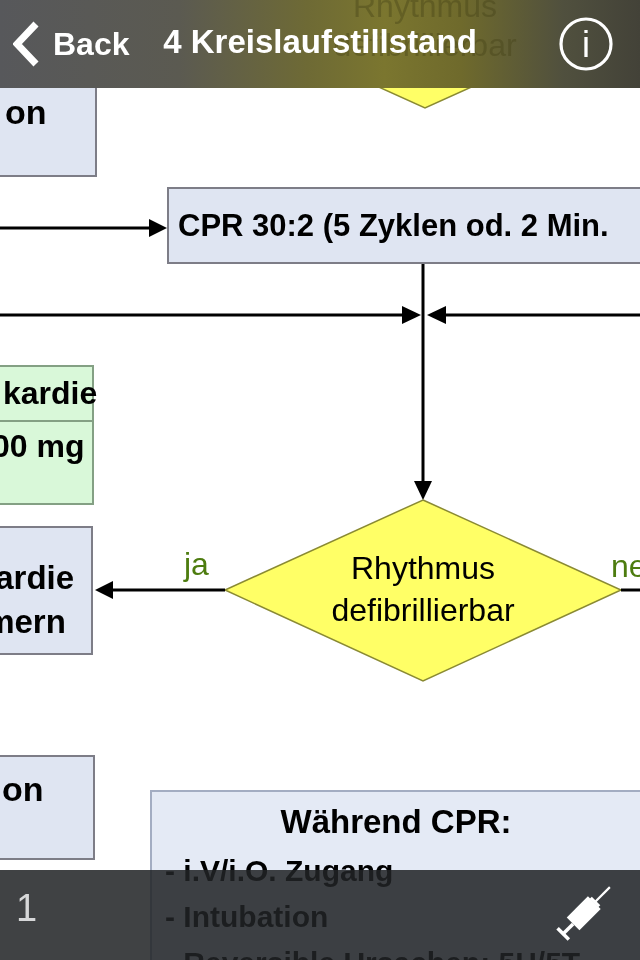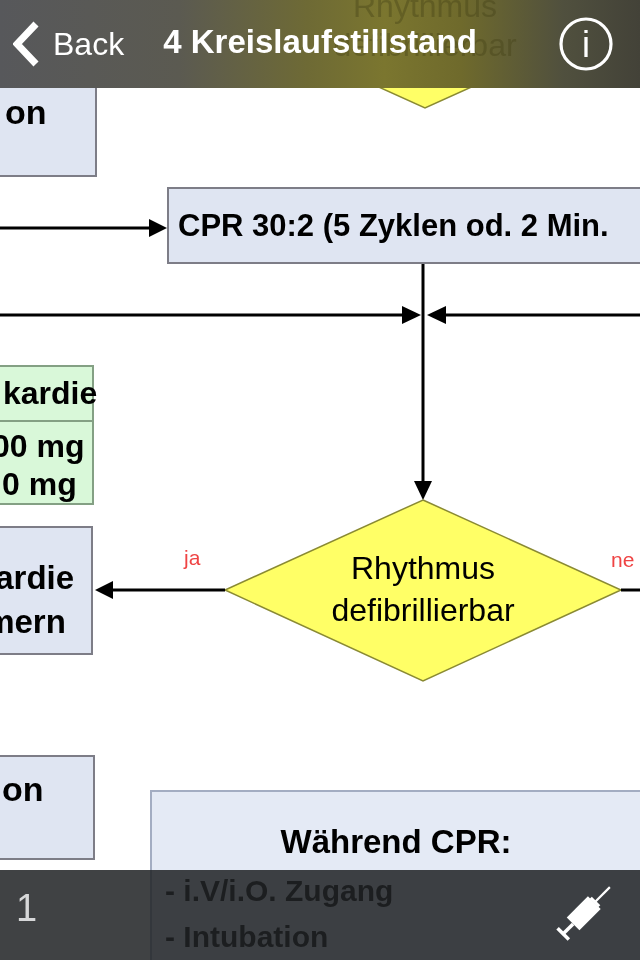--- a/index.html
+++ b/index.html
@@ -17,37 +17,37 @@
   .box-top-left{left:-42px;top:40px;width:139px;height:137px;font-size:34px;padding-top:51px;padding-left:45px;}
   .box-cpr{left:167px;top:187px;width:520px;height:77px;display:flex;align-items:center;padding-left:9px;font-size:31px;white-space:nowrap;}
   .box-green-1{left:-42px;top:365px;width:136px;height:57px;font-size:32px;padding-top:8px;padding-left:43px;}
   .box-green-2{left:-42px;top:420px;width:136px;height:85px;font-size:32px;padding-top:5px;line-height:38px;}
   .box-green-2 .ln1{margin-left:32px;}
   .box-green-2 .ln2{margin-left:42px;}
   .box-kardie{left:-42px;top:526px;width:135px;height:129px;font-size:33px;text-align:center;padding-top:28px;line-height:44px;}
   .box-bottom-left{left:-42px;top:755px;width:137px;height:105px;font-size:34px;padding-top:13px;padding-left:42px;}
 
   .box-during{left:150px;top:790px;width:556px;height:250px;background:#e4eaf5;border:2px solid #a3adc2;padding-top:12px;}
-  .box-during .title{font-weight:bold;font-size:33px;text-align:center;width:488px;line-height:36px;margin-top:20px;}
+  .box-during .title{font-weight:bold;font-size:33px;text-align:center;width:488px;line-height:36px;}
   .box-during .items{margin-top:8px;padding-left:13px;font-size:30px;line-height:46px;}
   .box-during .items .ln{white-space:nowrap;}
 
-  .lbl{position:absolute;z-index:3;color:#ef4444;font-size:21px;}
+  .lbl{position:absolute;z-index:3;color:#4d7c0f;font-size:32px;}
   .lbl-ja{left:184px;top:546px;}
   .lbl-nein{left:611px;top:548px;}
   .diamond-text{position:absolute;z-index:3;left:283px;top:547px;width:280px;text-align:center;font-size:32px;line-height:42px;color:#000;}
 
   
   .navbar{position:absolute;left:0;top:0;width:640px;height:88px;z-index:10;overflow:hidden;
     background:linear-gradient(90deg,#57585b 0%,#5b5a51 28%,#6e6a35 48%,#7b762f 60%,#6f6a2c 72%,#50503e 88%,#434238 100%);}
   .ghost{position:absolute;left:305px;width:240px;text-align:center;color:rgba(65,63,22,0.38);font-size:32px;z-index:1;white-space:nowrap;}
   .ghost.g1{top:-12px;}
   .ghost.g2{top:27px;}
   .nav-left{position:absolute;left:13px;top:0;height:88px;display:flex;align-items:center;z-index:2;cursor:pointer;}
-  .back-label{color:#ffffff;font-size:32px;margin-left:14px;}
+  .back-label{color:#ffffff;font-size:32px;margin-left:14px;font-weight:bold;}
   .nav-title{position:absolute;left:0;top:0;width:640px;height:83px;display:flex;align-items:center;justify-content:center;color:#ffffff;font-size:33px;font-weight:bold;z-index:1;white-space:nowrap;}
   .info-btn{position:absolute;right:26px;top:16px;width:56px;height:56px;z-index:2;cursor:pointer;}
 
   
   .bottombar{position:absolute;left:0;top:870px;width:640px;height:90px;z-index:10;background:rgba(33,35,37,0.86);}
   .page-num{position:absolute;left:16px;top:17px;color:#d6d7d8;font-size:38px;}
   .syringe-btn{position:absolute;right:24px;top:0;width:70px;height:90px;cursor:pointer;}
 </style>
 </head>
 <body>
@@ -84,21 +84,20 @@
   <div class="fbox box-cpr">
     <span class="ln">CPR 30:2 (5 Zyklen od. 2 Min.</span>
   </div>
 
   <div class="greenbox box-green-1">
     <span class="ln">kardie</span>
   </div>
 
   <div class="greenbox box-green-2">
     <span class="ln ln1">00 mg</span>
-    <span class="ln ln2">0 mg</span>
   </div>
 
   <div class="fbox box-kardie">
     <span class="ln">kardie</span>
     <span class="ln">mern</span>
   </div>
 
   <div class="lbl lbl-ja">ja</div>
   <div class="lbl lbl-nein">ne</div>
 

